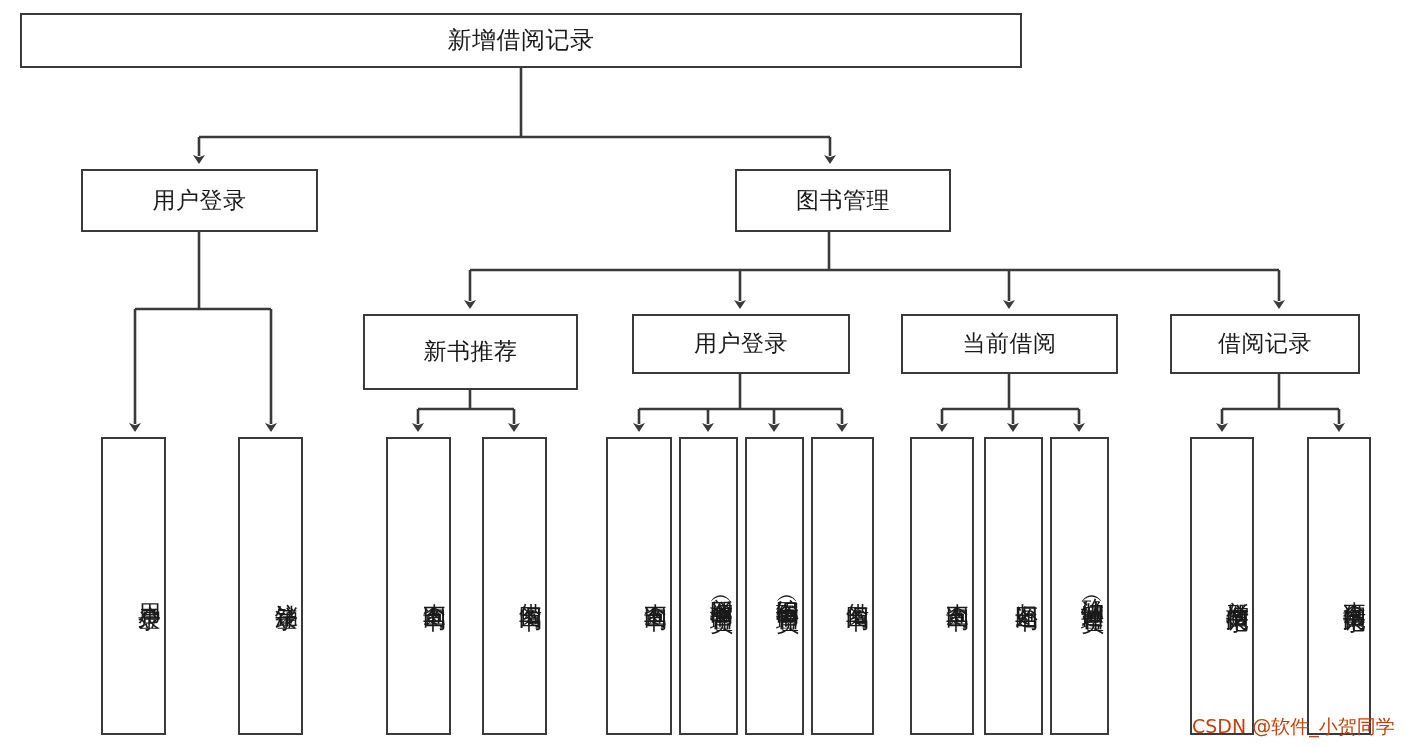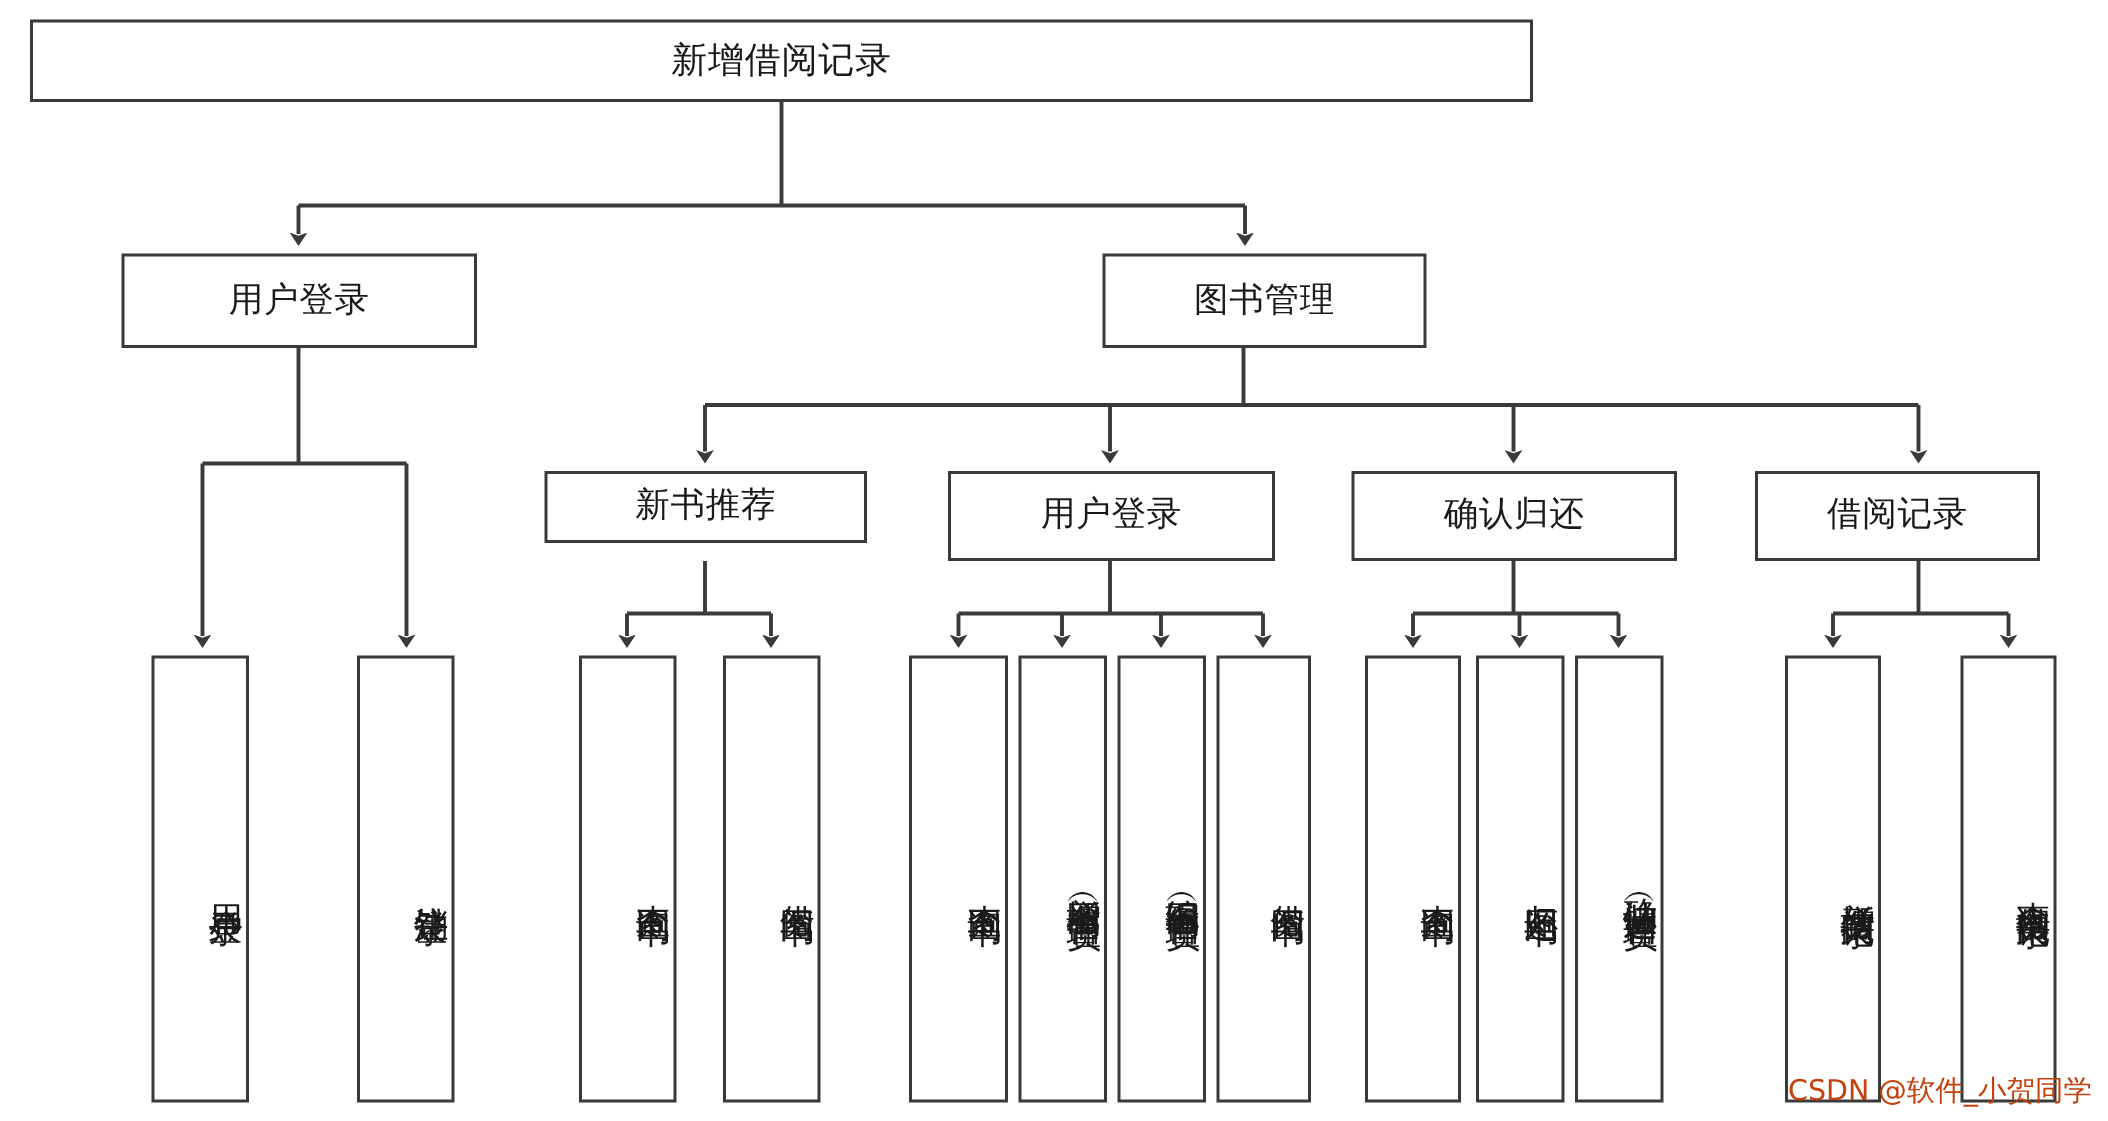--- a/index.html
+++ b/index.html
@@ -140,28 +140,28 @@
     <span>新增借阅记录</span>
   </div>
 
   <div class="node horiz" style="left:81px; top:169px; width:237px; height:63px;">
     <span>用户登录</span>
   </div>
   <div class="node horiz" style="left:711px; top:169px; width:216px; height:63px;margin-left:24px;">
     <span>图书管理</span>
   </div>
 
-  <div class="node horiz" style="left:363px; top:314px; width:215px; height:48px;">
+  <div class="node horiz" style="left:363px; top:314px; width:215px; height:76px;">
     <span>新书推荐</span>
   </div>
   <div class="node horiz" style="left:632px; top:314px; width:218px; height:60px;">
     <span>用户登录</span>
   </div>
   <div class="node horiz" style="left:901px; top:314px; width:217px; height:60px;">
-    <span>确认归还</span>
+    <span>当前借阅</span>
   </div>
   <div class="node horiz" style="left:1170px; top:314px; width:190px; height:60px;">
     <span>借阅记录</span>
   </div>
 
   <div class="node vert" style="left:101px; top:437px; width:65px; height:298px;">
     <span class="vtext">用户登录</span>
   </div>
   <div class="node vert" style="left:238px; top:437px; width:65px; height:298px;">
     <span class="vtext">注销登录</span>

